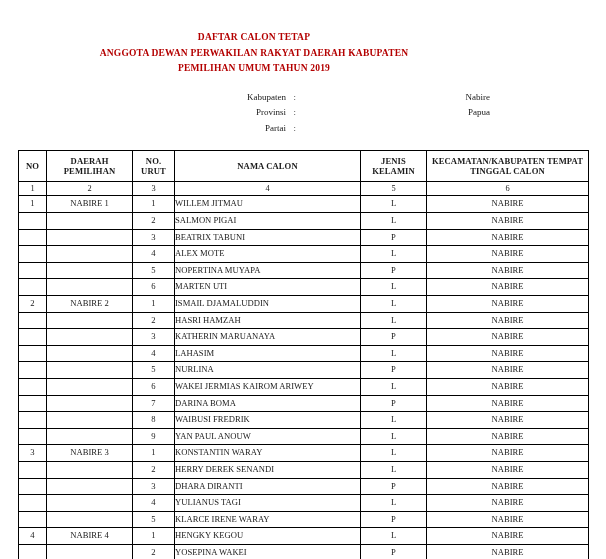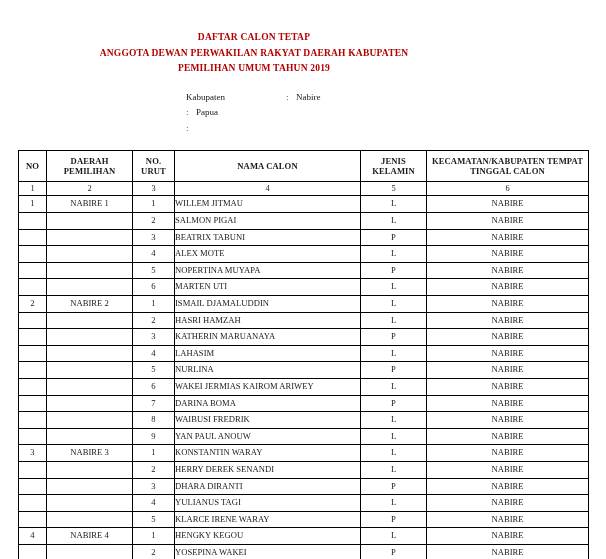--- a/index.html
+++ b/index.html
@@ -32,20 +32,21 @@
   }
   .title-block .t1 { font-size: 9.5px; }
   .title-block .t2 { font-size: 9.5px; }
   .title-block .t3 { font-size: 9.5px; }
 
   .meta {
     margin: 13px 0 0 0;
     padding-left: 168px;
     font-size: 9px;
     line-height: 1.72;
+    text-align: right;
   }
   .meta-row {
     display: flex;
   }
   .meta-label {
     width: 100px;
     flex: 0 0 100px;
   }
   .meta-sep {
     width: 10px;
@@ -111,24 +112,26 @@
     <div class="t3">PEMILIHAN UMUM TAHUN 2019</div>
   </div>
 
   <div class="meta">
     <div class="meta-row">
       <span class="meta-label">Kabupaten</span>
       <span class="meta-sep">:</span>
       <span class="meta-value">Nabire</span>
     </div>
     <div class="meta-row">
+      <span class="meta-label">Provinsi</span>
       <span class="meta-sep">:</span>
       <span class="meta-value">Papua</span>
     </div>
     <div class="meta-row">
+      <span class="meta-label">Partai</span>
       <span class="meta-sep">:</span>
     </div>
   </div>
 
   <table class="dct">
     <colgroup>
       <col class="w-no">
       <col class="w-daerah">
       <col class="w-urut">
       <col class="w-nama">

